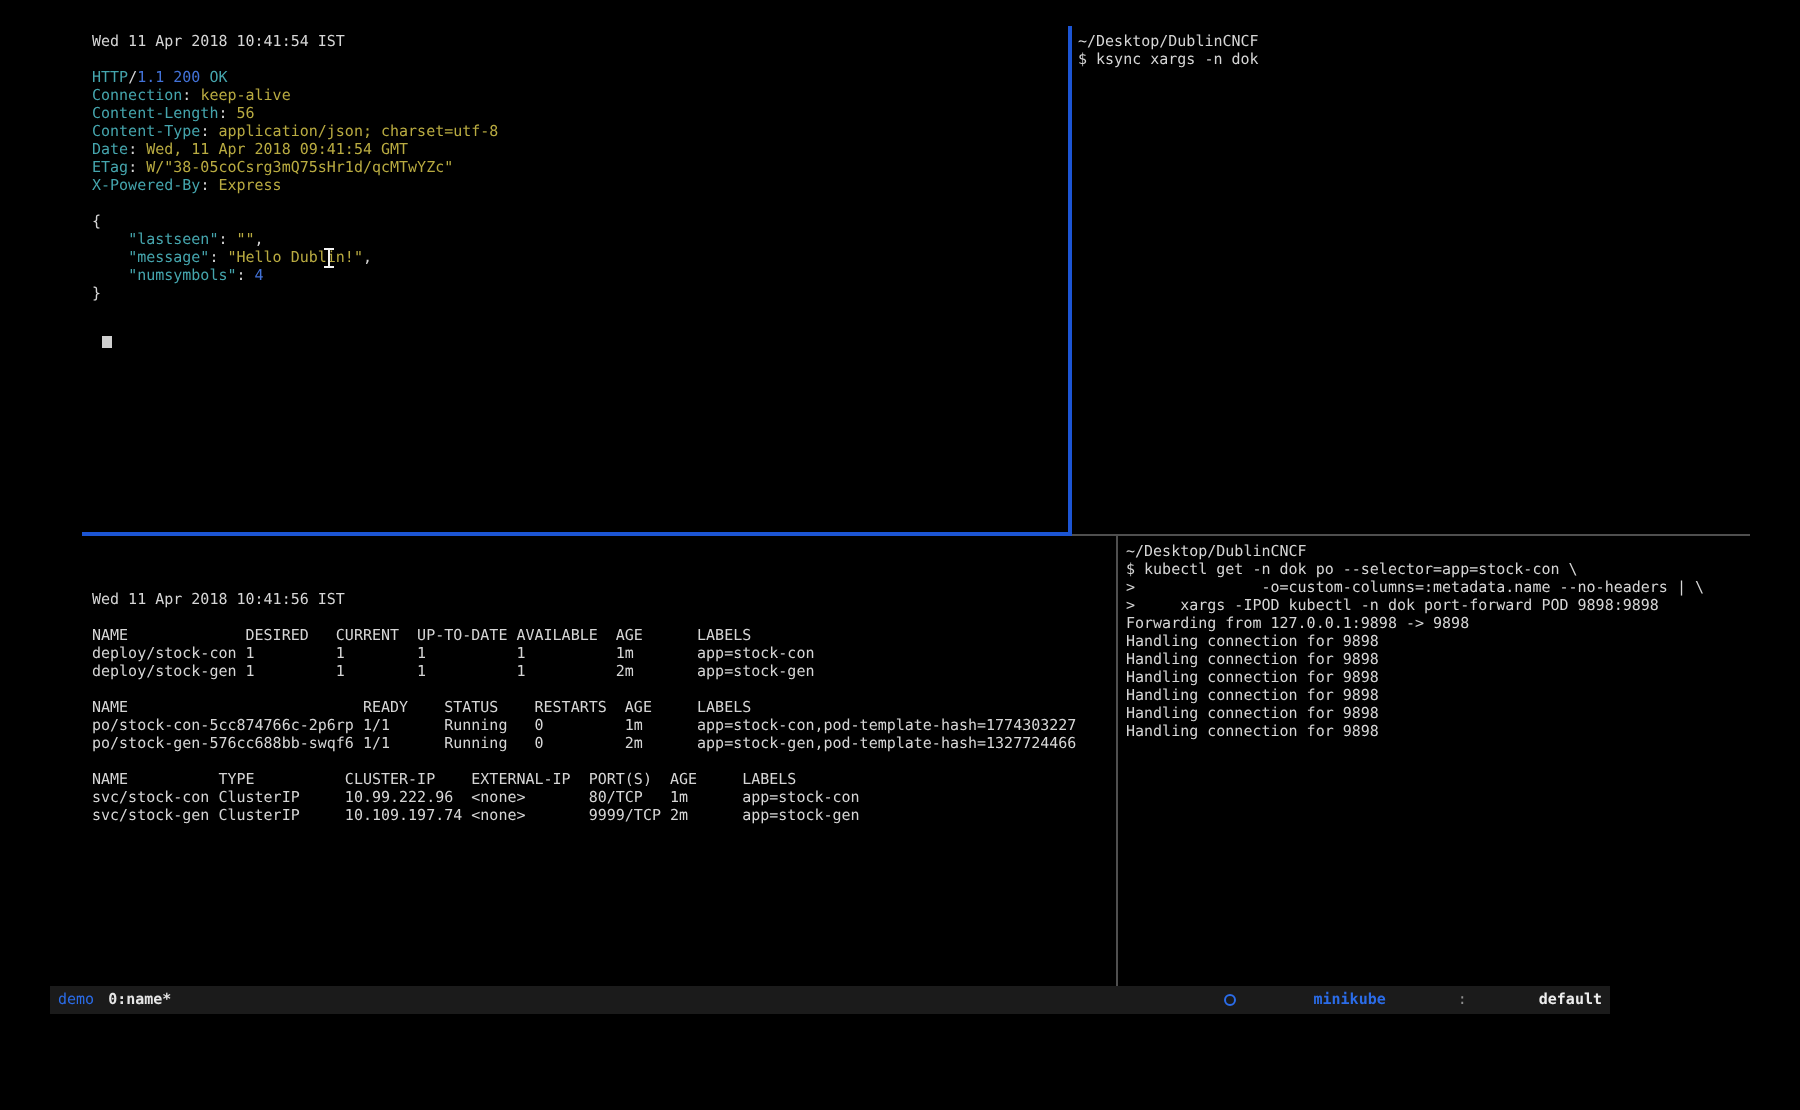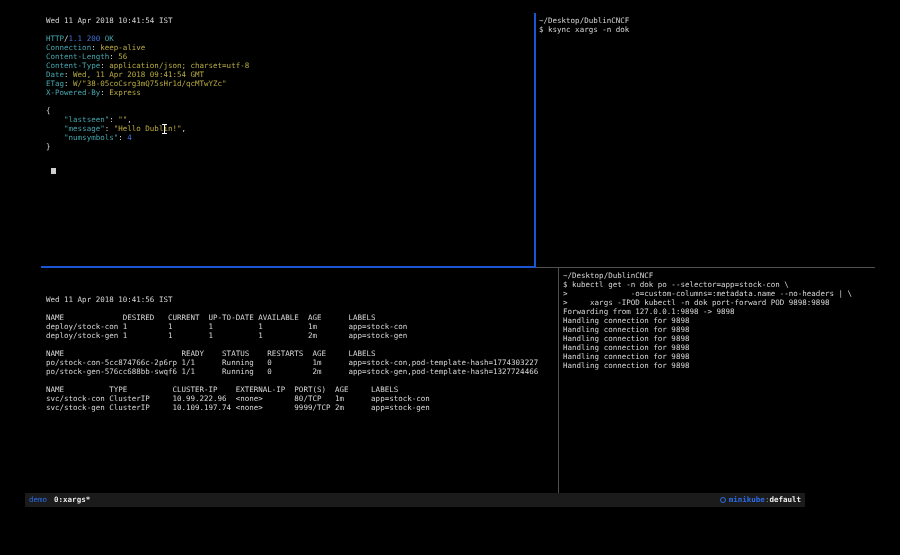--- a/index.html
+++ b/index.html
@@ -33,21 +33,21 @@
   .vdiv-top{position:absolute;left:493px;top:0;width:2px;height:255px;background:var(--active-border,#1c55d4);}
   .hdiv-blue{position:absolute;left:0;top:253px;width:495px;height:2px;background:var(--active-border,#1c55d4);}
   .hdiv-gray{position:absolute;left:495px;top:254px;width:355px;height:1px;background:var(--inactive-border,#4f4f4f);}
   .vdiv-bottom{position:absolute;left:517px;top:255px;width:1px;height:225px;background:var(--inactive-border,#4f4f4f);}
   .statusbar{position:absolute;left:0;top:493px;width:780px;height:14px;background:var(--statusbar-bg,#1b1b1b);
              font-size:7.5px;line-height:14px;display:flex;justify-content:space-between;
              padding:0 4px;box-sizing:border-box;}
   .sb-left{display:flex;align-items:center;}
   .session{color:var(--status-accent,#2b6ce8);}
   .witem{color:#e6e6e6;font-weight:bold;margin-left:7px;}
-  .sb-right{display:flex;align-items:center;}
+  .sb-right{display:flex;align-items:center;gap:36px;}
   .helm-ring{width:4px;height:4px;border:1.5px solid var(--status-accent,#2b6ce8);
              border-radius:50%;display:inline-block;margin-right:3px;}
   .ctx{color:var(--status-accent,#2b6ce8);font-weight:bold;}
   .sep{color:#8f8f8f;}
   .ns{color:#ededed;font-weight:bold;}
   .block-cursor{position:absolute;left:10px;top:155px;width:5px;height:6px;background:#cfcfcf;}
   .ibeam{position:absolute;left:121px;top:111px;width:5px;height:10px;}
   .ibeam-bar{position:absolute;left:2px;top:0;width:1px;height:10px;background:#f2f2f2;}
   .ibeam-cap-top{position:absolute;left:0;top:0;width:5px;height:1px;background:#f2f2f2;}
   .ibeam-cap-bot{position:absolute;left:0;bottom:0;width:5px;height:1px;background:#f2f2f2;}
@@ -74,21 +74,21 @@
       <div class="ibeam">
         <div class="ibeam-cap-top"></div>
           <div class="ibeam-bar"></div>
           <div class="ibeam-cap-bot"></div>
       </div>
     </div>
 
     <div class="statusbar">
       <div class="sb-left">
         <span class="session">demo</span>
-        <span class="witem">0:xargs*</span>
+        <span class="witem">0:name*</span>
       </div>
       <div class="sb-right">
         <span class="helm-ring"></span>
         <span class="ctx">minikube</span>
         <span class="sep">:</span>
         <span class="ns">default</span>
       </div>
     </div>
 
   </div>

